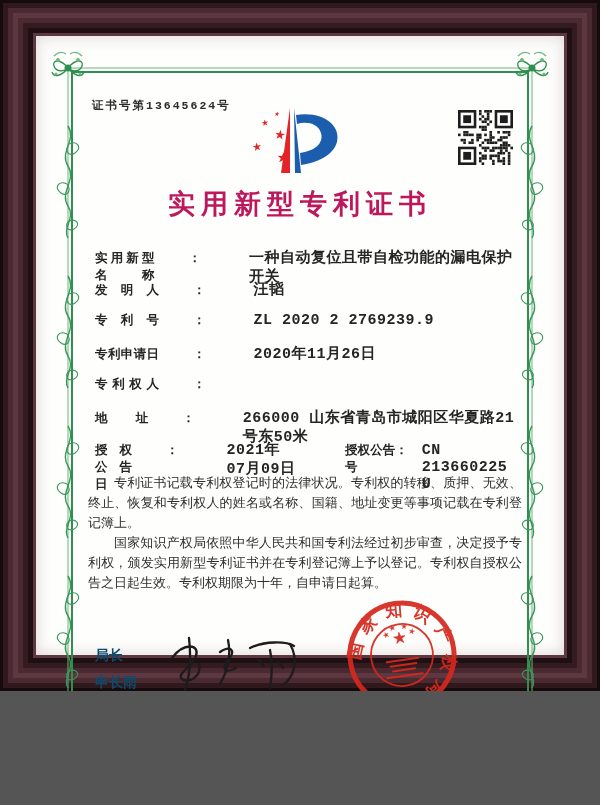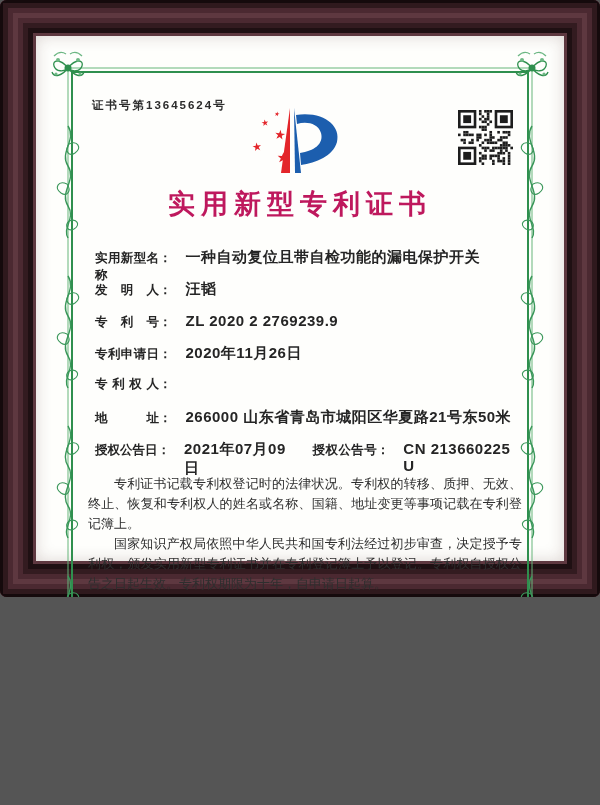--- a/index.html
+++ b/index.html
@@ -1,17 +1,17 @@
 <!DOCTYPE html>
 <html><head>
 <meta charset="utf-8">
 <style>
   html,body{margin:0;padding:0;background:#555;}
-  .stage{position:relative;width:600px;height:597px;margin:0 auto;overflow:hidden;
-         font-family:Liberation Sans, sans-serif;border-radius:7px;}
+  .stage{position:relative;width:600px;height:691px;margin:0 auto;overflow:hidden;
+         font-family:Liberation Mono, monospace;}
   
   .frame{position:absolute;inset:0;background:#fdfcf8;
     box-shadow:
       inset 0 0 0 3px #150a0c,
       inset 0 0 0 8px #2f191d,
       inset 0 0 0 13px #4b2931,
       inset 0 0 0 18px #5e3840,
       inset 0 0 0 23px #4b2931,
       inset 0 0 0 28px #331b20,
       inset 0 0 0 33px #1f1013,
@@ -19,21 +19,21 @@
   .paper{position:absolute;inset:36px;background:#fefefc;
     box-shadow:inset 0 0 16px rgba(70,35,25,.18);}
   .deco{position:absolute;inset:0;pointer-events:none;}
   .cert-no{position:absolute;left:56px;top:62px;font-size:11.5px;letter-spacing:2px;
     color:#2b2b2b;font-weight:600;}
   .logo{position:absolute;left:212px;top:66px;}
   .qr{position:absolute;left:422px;top:74px;}
   .title{position:absolute;left:0;right:0;top:150px;text-align:center;
     font-size:27px;font-weight:bold;letter-spacing:6px;color:#be185d;}
   .rows{position:absolute;left:59px;top:212px;width:428px;color:#252525;}
-  .row{display:flex;align-items:baseline;height:32px;}
+  .row{display:flex;align-items:baseline;height:32px;gap:34px;}
   .flabel{display:inline-block;width:64px;text-align:justify;text-align-last:justify;
     font-size:12.5px;font-weight:600;}
   .colon{font-size:12.5px;font-weight:600;}
   .fvalue{margin-left:14px;font-size:15px;font-weight:600;letter-spacing:.5px;}
   .row-split .group2{margin-left:14px;display:flex;align-items:baseline;justify-content:center;}
   .row-split .group2 .flabel{width:66px;}
   .paras{position:absolute;left:52px;top:438px;width:434px;font-size:13px;
     line-height:20px;color:#2e2e2e;text-align:justify;}
   .paras p{margin:0;text-indent:2em;}
   .signer{position:absolute;left:59px;top:607px;font-size:14px;font-weight:bold;

